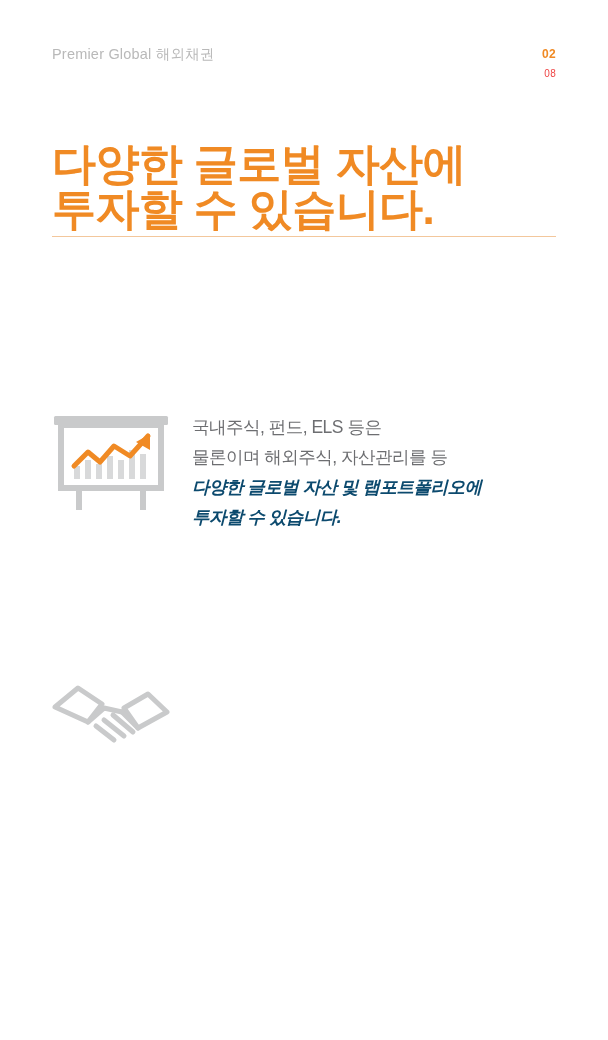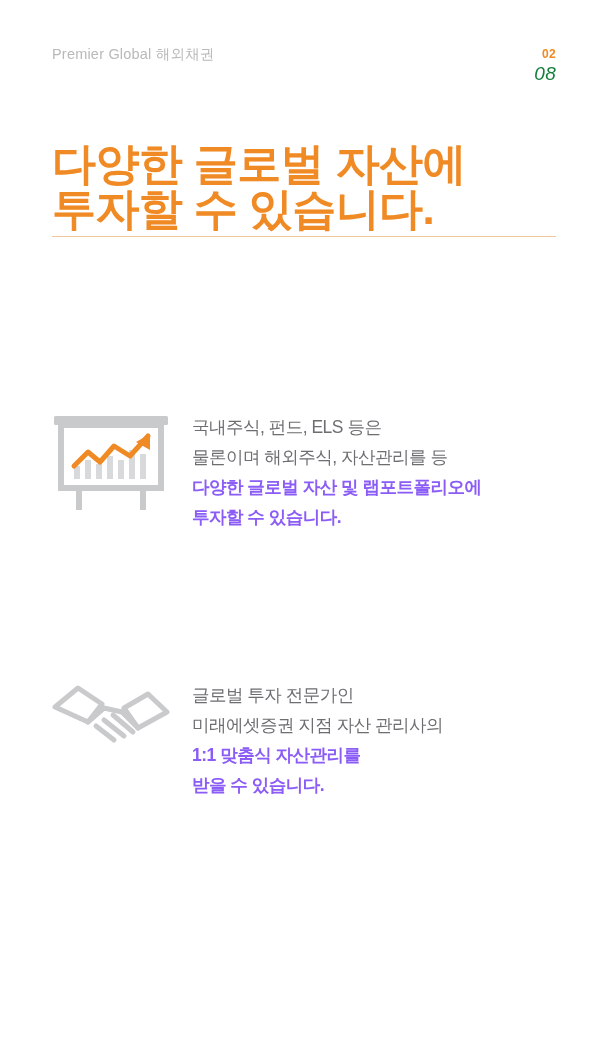--- a/index.html
+++ b/index.html
@@ -46,25 +46,24 @@
   }
   .pager .cur {
     display: block;
     font-size: 12px;
     font-weight: 700;
     color: #f08a24;
     letter-spacing: 0.3px;
   }
   .pager .tot {
     display: block;
-    font-size: 19px;
+    font-size: 10px;
     font-weight: 400;
-    color: #15803d;
+    color: #ef4444;
     letter-spacing: 0.3px;
-    font-style: italic;
   }
 
   
   .title {
     position: absolute;
     left: 52px;
     top: 112px;
     width: 500px;
     color: #f08a24;
     font-weight: 700;
@@ -111,22 +110,23 @@
   .text-col p {
     margin: 0;
     font-size: 17.5px;
     line-height: 30px;
     letter-spacing: -0.5px;
     color: #6d6e71;
     font-weight: 400;
     white-space: nowrap;
   }
   .text-col p.em {
-    color: #8b5cf6;
+    color: #0c4a6e;
     font-weight: 700;
+    font-style: italic;
   }
 </style>
 </head>
 <body>
 
 <div class="page">
 
   <div class="header">
     <div class="eyebrow">Premier Global 해외채권</div>
     <div class="pager">
@@ -184,21 +184,15 @@
 
           <path d="M115,30 L96,12 L72,26 L86,46 Z"></path>
 
           <path d="M44,44 L62,58"></path>
           <path d="M52,38 L72,54"></path>
           <path d="M61,33 L81,50"></path>
           <path d="M70,30 L86,46"></path>
         </g>
       </svg>
     </div>
-    <div class="text-col">
-      <p>글로벌 투자 전문가인</p>
-      <p>미래에셋증권 지점 자산 관리사의</p>
-      <p class="em">1:1 맞춤식 자산관리를</p>
-      <p class="em">받을 수 있습니다.</p>
-    </div>
   </div>
 
 </div>
 
 </body></html>

